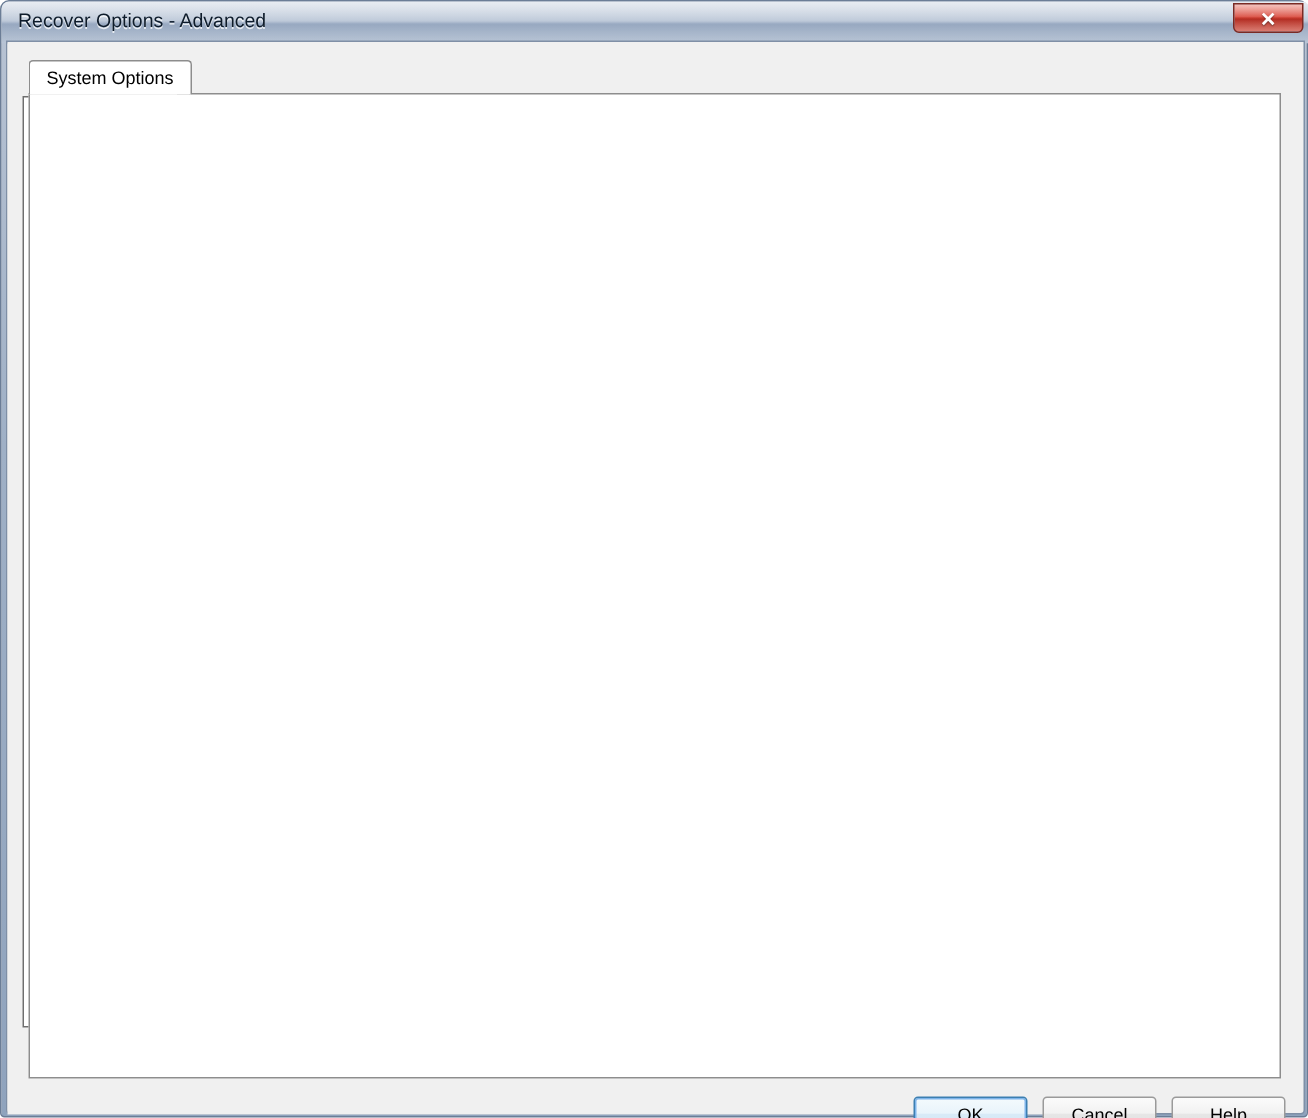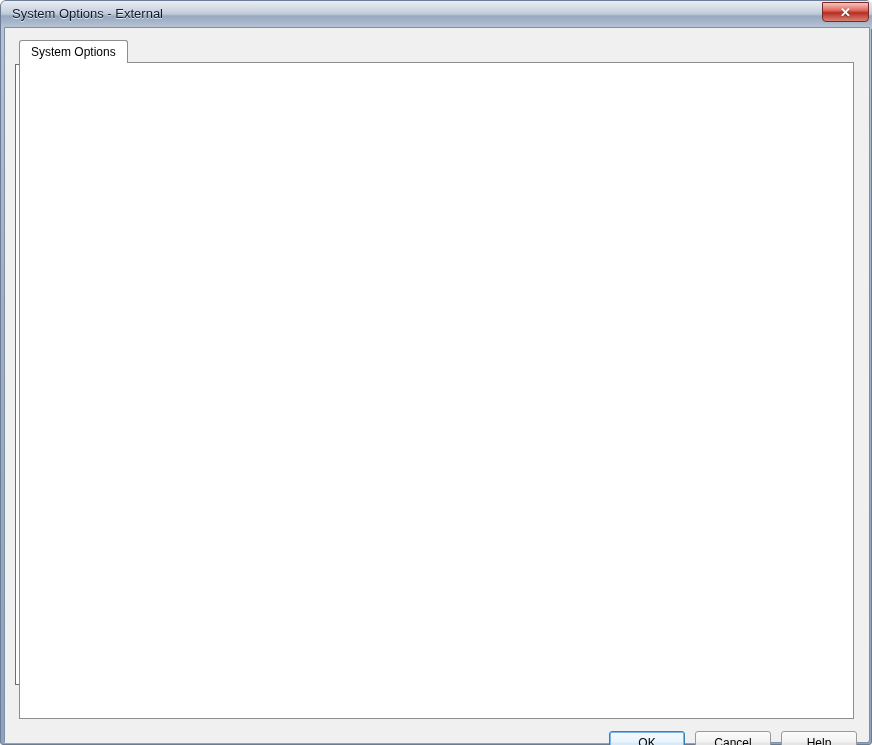--- a/index.html
+++ b/index.html
@@ -295,21 +295,21 @@
     width: 76px;
     height: 23px;
   }
 </style>
 </head>
 <body>
 
 <div class="window">
 
   <div class="titlebar">
-    <div class="titlebar-text">System Options - External</div>
+    <div class="titlebar-text">Recover Options - Advanced</div>
     <div class="close-btn">
       <span class="close-glyph">✕</span>
     </div>
   </div>
 
   <div class="window-inner-edge"></div>
 
   <div class="client">
 
     <div class="tab-strip">

